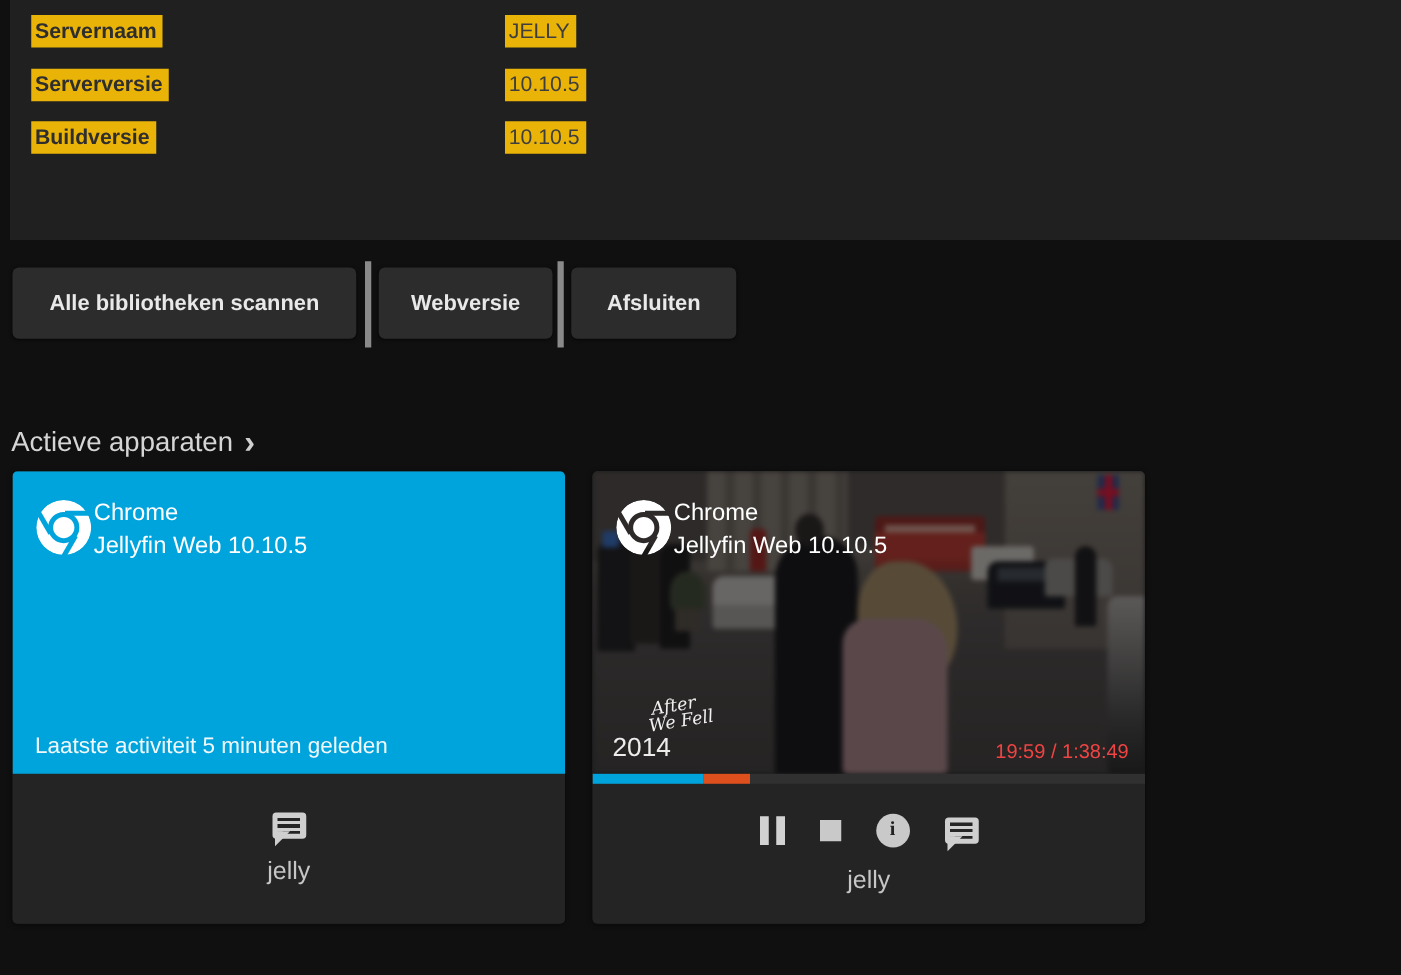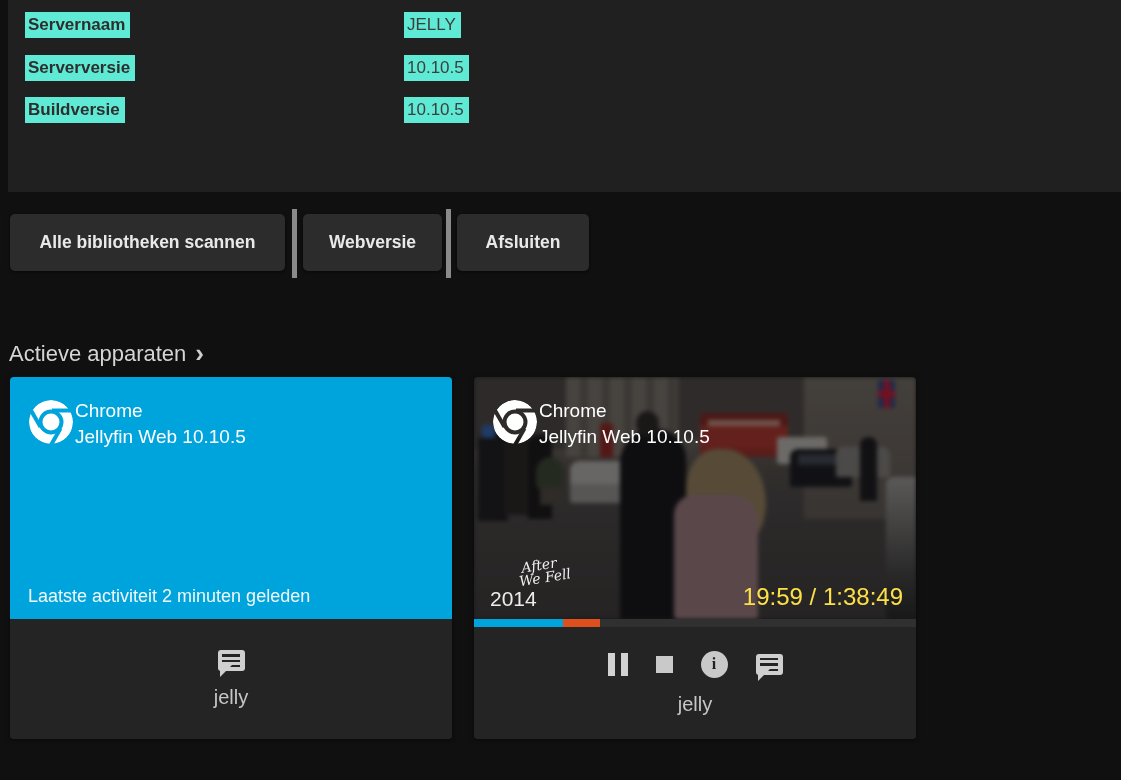--- a/index.html
+++ b/index.html
@@ -11,21 +11,21 @@
 
   
   .info-panel { position:absolute; left:8px; top:0; width:1113px; height:192px; background:#202021; }
   .info-row { position:absolute; left:0; width:100%; height:27px; }
   .info-row:nth-of-type(1){ top:15px; }
   .info-row:nth-of-type(2){ top:58px; }
   .info-row:nth-of-type(3){ top:100px; }
   .info-row:nth-of-type(4){ top:143px;margin-left:22px; }
   .info-label { position:absolute; left:17px; top:0; }
   .info-value { position:absolute; left:396px; top:0; }
-  .hl { background:#5eead4; padding:3px 5px 4px 3px; font-size:17px; line-height:20px; }
+  .hl { background:#eab308; padding:3px 5px 4px 3px; font-size:17px; line-height:20px; }
   .info-label .hl { color:#2e2e2e; font-weight:bold; }
   .info-value .hl { color:#3e3e3e; }
 
   
   .btn {
     position:absolute; top:214px; height:57px; border:none; border-radius:5px;
     background:#2c2c2d; color:#e9e9e9; font-family:inherit; font-weight:bold;
     font-size:17.5px; cursor:pointer; box-shadow:0 1px 3px rgba(0,0,0,0.55);
   }
   .btn-scan { left:10px; width:275px; }
@@ -92,21 +92,21 @@
   .sc-coat        { left:200px; top:118px; width:84px; height:124px; background:#8f6e72; border-radius:20px 26px 4px 4px; }
   .movie-overlay  { position:absolute; inset:0; background:rgba(7,8,10,0.38); z-index:1; }
 
   .movie-logo {
     position:absolute; left:36px; bottom:34px; z-index:5; color:#f0f0f0; text-align:center;
     font-family:"DejaVu Serif", serif; font-style:italic; font-size:14px; line-height:13px;
     transform:rotate(-9deg);
   }
   .movie-logo .l2 { display:block; margin-left:8px; }
   .media-year { position:absolute; left:16px; bottom:8px; z-index:5; color:#ececec; font-size:21px; }
-  .media-time { position:absolute; right:13px; bottom:8px; z-index:5; color:#fde047; font-size:24px; }
+  .media-time { position:absolute; right:13px; bottom:8px; z-index:5; color:#ef4444; font-size:16px; }
 
   .progress-track { position:relative; width:442px; height:8px; background:#303030; }
   .progress-played { position:absolute; left:0; top:0; bottom:0; background:#00a4dc; }
   .progress-buffer { position:absolute; top:0; bottom:0; background:#dd4f1d; }
 
   .card-footer {
     display:flex; flex-direction:column; align-items:center; justify-content:center;
     gap:15px; background:#242424;
   }
   .card-session1 .card-footer { height:120px; }
@@ -178,21 +178,21 @@
               <line x1="25" y1="12.5" x2="52" y2="12.5" transform="rotate(240 24 24)"></line>
             </g>
           </mask>
           <circle cx="24" cy="24" r="22" fill="#ffffff" mask="url(#chromemask1)"></circle>
         </svg>
         <div class="device-names">
           <div>Chrome</div>
           <div>Jellyfin Web 10.10.5</div>
         </div>
       </div>
-      <div class="status-text">Laatste activiteit 2 minuten geleden</div>
+      <div class="status-text">Laatste activiteit 5 minuten geleden</div>
     </div>
     <div class="card-footer">
       <button class="icon-btn">
         <span class="chat-icon"></span>
       </button>
       <div class="user-name">jelly</div>
     </div>
   </div>
 
   <div class="card card-session2">

